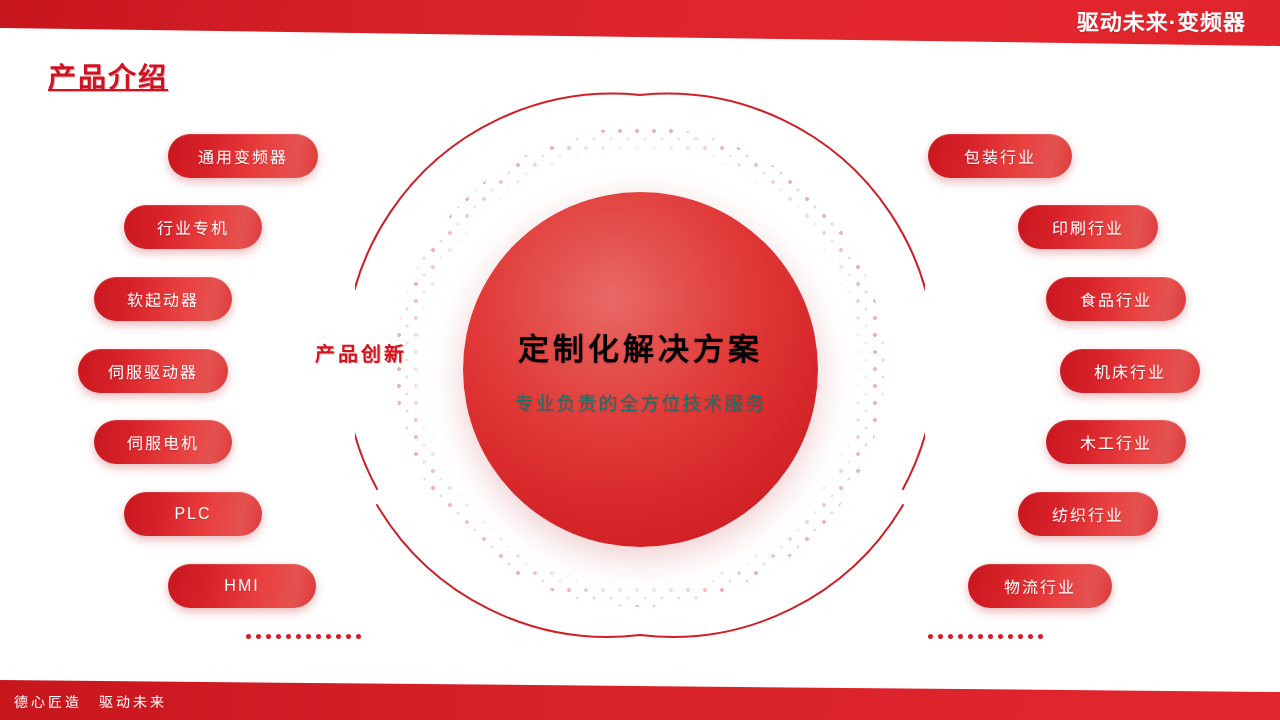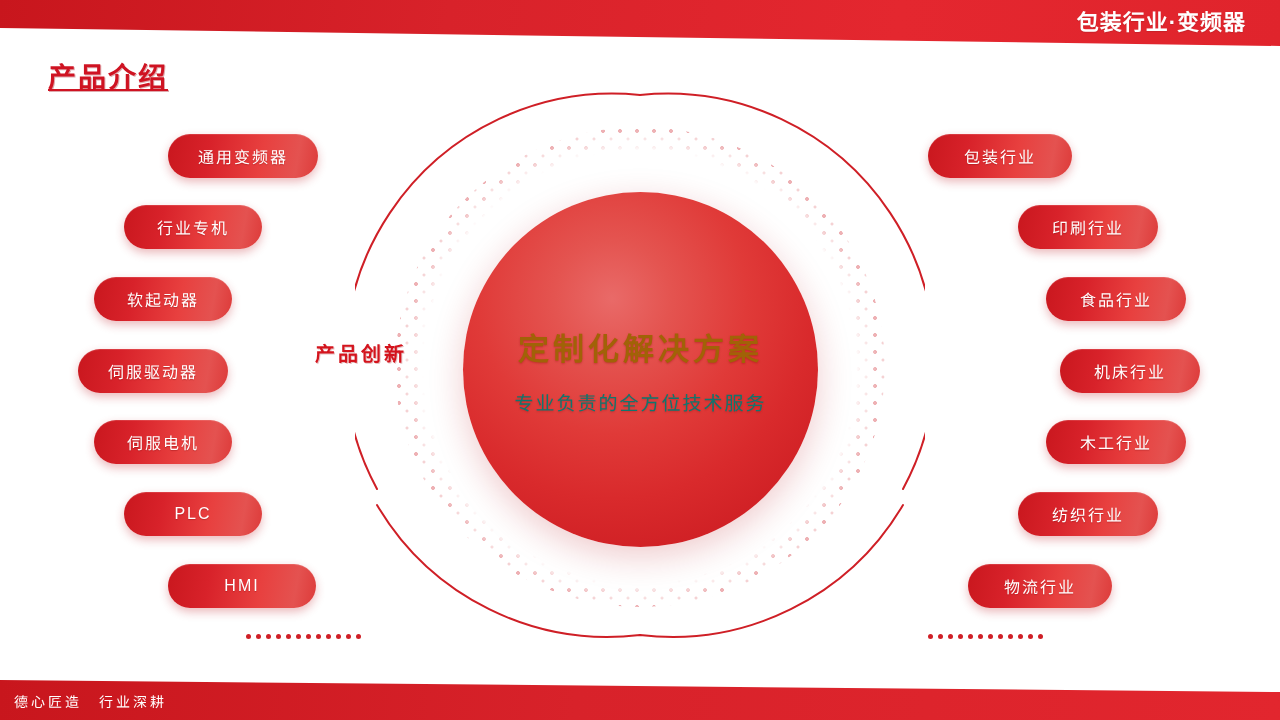--- a/index.html
+++ b/index.html
@@ -127,21 +127,21 @@
     width: 355px;
     height: 355px;
     display: flex;
     flex-direction: column;
     align-items: center;
     justify-content: center;
     z-index: 3;
     pointer-events: none;
   }
   .center-main {
-    color: #a16207;
+    color: #000000;
     font-size: 31px;
     font-weight: bold;
     letter-spacing: 4px;
     text-shadow: 0 1px 2px rgba(140,10,18,.35);
     margin-bottom: 19px;
   }
   .center-sub {
     color: #0f766e;
     font-size: 19px;
     letter-spacing: 2px;
@@ -209,21 +209,21 @@
     border-radius: 50%;
     background: #cf1f26;
   }
 </style>
 </head>
 <body>
 
 <div id="slide">
 
   <div class="header-band"></div>
-  <div class="header-logo">包装行业·变频器</div>
+  <div class="header-logo">驱动未来·变频器</div>
 
   <div class="section-title">产品介绍</div>
 
   <div class="stage">
 
     <svg class="ring-svg" viewBox="0 0 570 560">
       <path d="M 22 404 A 268 268 0 0 1 285 10 A 268 268 0 0 1 548 404" fill="none" stroke="#cf1f26" stroke-width="2" stroke-linecap="round"></path>
       <path d="M 22 420 A 268 268 0 0 0 285 550 A 268 268 0 0 0 548 420" fill="none" stroke="#cf1f26" stroke-width="2" stroke-linecap="round"></path>
     </svg>
 
@@ -284,15 +284,15 @@
         <i></i>
         <i></i>
         <i></i>
         <i></i>
         <i></i>
         <i></i>
       </div>
     </div>
 
   <div class="footer-band"></div>
-  <div class="footer-text">德心匠造　行业深耕</div>
+  <div class="footer-text">德心匠造　驱动未来</div>
 
 </div>
 
 </body></html>

